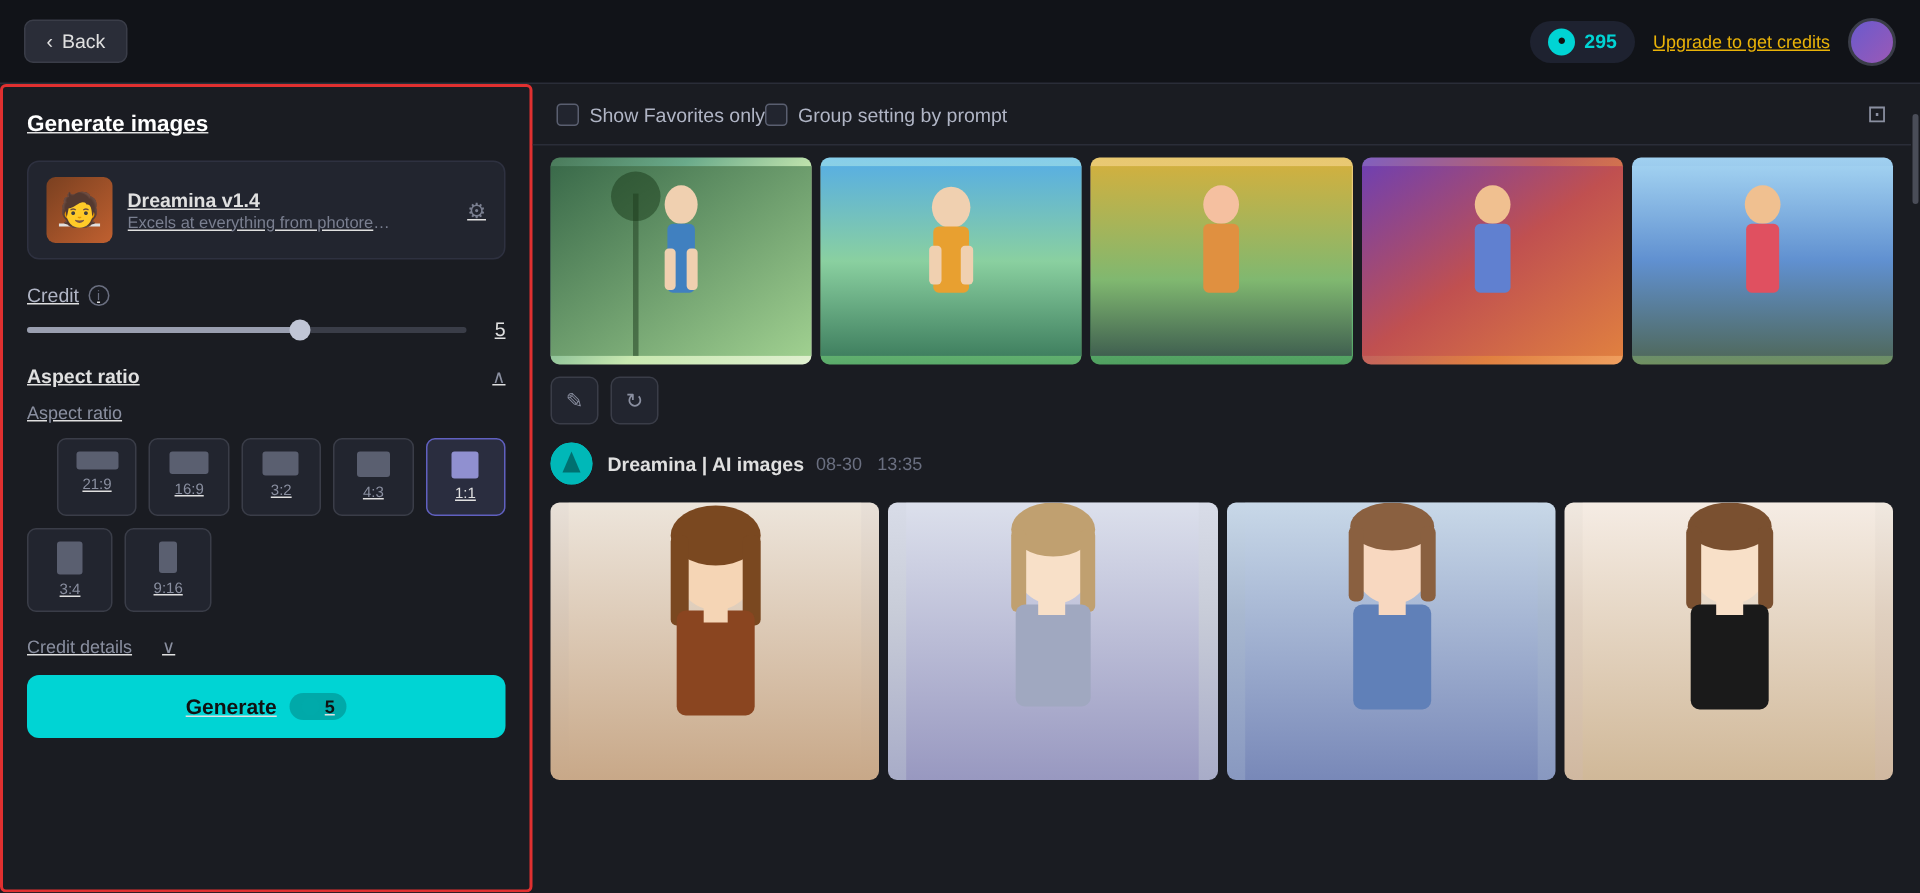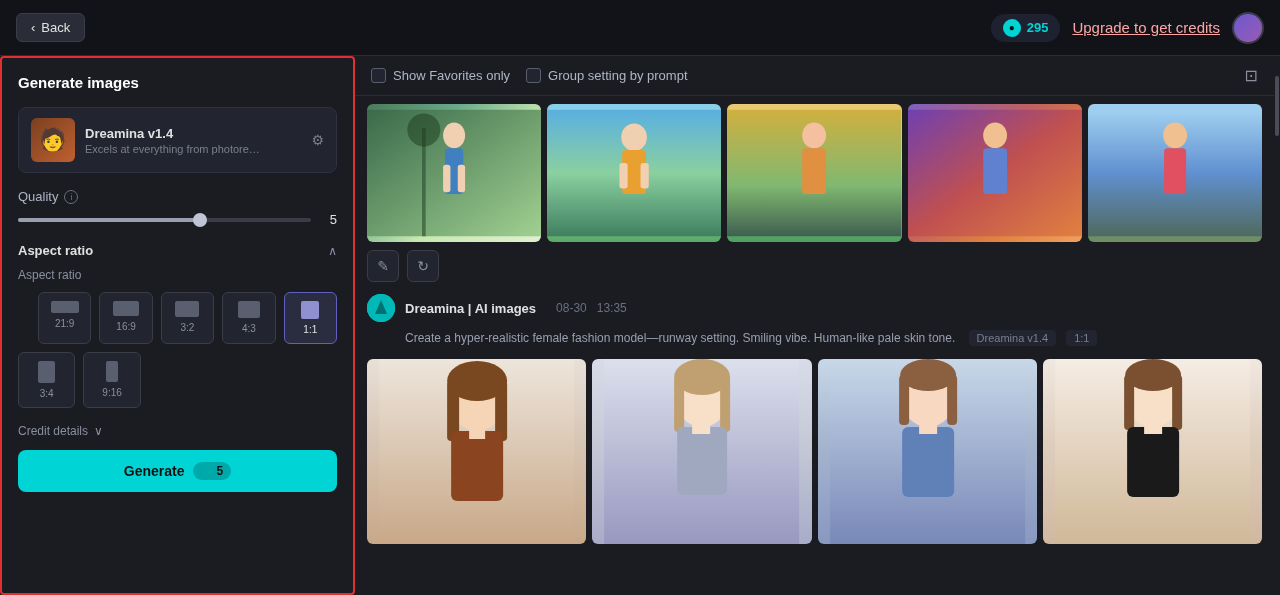--- a/index.html
+++ b/index.html
@@ -61,22 +61,22 @@
       display: flex;
       align-items: center;
       justify-content: center;
       font-size: 10px;
       color: #111;
       font-weight: bold;
     }
     .upgrade-btn {
       background: transparent;
       border: none;
-      color: #fca5a5;
-      font-size: 15px;
+      color: #eab308;
+      font-size: 12px;
       cursor: pointer;
       text-decoration: underline;
     }
     .avatar {
       width: 32px;
       height: 32px;
       border-radius: 50%;
       background: linear-gradient(135deg, #6a5acd, #9b59b6);
       border: 2px solid #3a3d48;
     }
@@ -92,20 +92,21 @@
     .sidebar {
       width: 355px;
       background: #1a1c22;
       border: 2px solid #e03030;
       border-radius: 4px;
       flex-shrink: 0;
       display: flex;
       flex-direction: column;
       overflow-y: auto;
       padding: 16px;
+      text-decoration: underline;
     }
     .sidebar-title {
       font-size: 15px;
       font-weight: 600;
       color: #fff;
       margin-bottom: 16px;
     }
 
     
     .section-label {
@@ -271,21 +272,21 @@
     .shape-4-3  { width: 22px; height: 17px; }
     .shape-1-1  { width: 18px; height: 18px; }
     .shape-3-4  { width: 17px; height: 22px; }
     .shape-2-3  { width: 15px; height: 22px; }
     .shape-9-16 { width: 12px; height: 21px; }
 
     
     .credit-details-row {
       display: flex;
       align-items: center;
-      gap: 6px;
+      gap: 20px;
       font-size: 12px;
       color: #8a8fa0;
       cursor: pointer;
       margin-bottom: 12px;
     }
 
     
     .generate-btn {
       background: #00d4d4;
       border: none;
@@ -329,21 +330,20 @@
       display: flex;
       align-items: center;
       justify-content: space-between;
       padding: 10px 16px;
       flex-shrink: 0;
       border-bottom: 1px solid #2a2d38;
     }
     .toolbar-left {
       display: flex;
       align-items: center;
-      gap: 16px;
     }
     .checkbox-item {
       display: flex;
       align-items: center;
       gap: 7px;
       font-size: 13px;
       color: #b0b5c5;
       cursor: pointer;
     }
     .checkbox-box {
@@ -439,21 +439,21 @@
       border-radius: 50%;
       background: #00d4d4;
       display: flex;
       align-items: center;
       justify-content: center;
       flex-shrink: 0;
     }
     .prompt-meta {
       display: flex;
       align-items: center;
-      gap: 20px;
+      gap: 8px;
       flex-wrap: wrap;
     }
     .prompt-author {
       font-size: 13px;
       font-weight: 600;
       color: #e0e0e0;
     }
     .prompt-date {
       font-size: 12px;
       color: #6a6f80;
@@ -566,21 +566,21 @@
     <div class="model-card">
       <div class="model-thumb-bg">🧑</div>
       <div class="model-info">
         <div class="model-name">Dreamina v1.4</div>
         <div class="model-desc">Excels at everything from photoreali...</div>
       </div>
       <span class="model-settings-icon">⚙</span>
     </div>
 
     <div class="quality-row">
-      <span class="quality-label">Quality</span>
+      <span class="quality-label">Credit</span>
       <div class="quality-info-icon">
         <span>i</span>
       </div>
     </div>
     <div class="slider-row">
       <div class="slider-track">
         <div class="slider-fill"></div>
         <div class="slider-thumb"></div>
       </div>
       <span class="slider-value">5</span>
@@ -767,27 +767,20 @@
           </div>
           <div class="prompt-meta">
             <span class="prompt-author">Dreamina | AI images</span>
             <span class="prompt-date">
               <span>08-30</span>
               &nbsp;
               <span>13:35</span>
             </span>
           </div>
         </div>
-        <div class="prompt-text">
-          <span>Create a hyper-realistic female fashion model—runway setting. Smiling vibe. Human-like pale skin tone.</span>
-          &nbsp;&nbsp;
-          <span class="tag">Dreamina v1.4</span>
-          &nbsp;
-          <span class="tag">1:1</span>
-        </div>
       </div>
 
       <div class="fashion-row">
         <div class="gallery-img fashion-img fashion-img-1">
           <svg width="100%" height="185" viewBox="0 0 195 185" xmlns="http://www.w3.org/2000/svg">
             <defs>
               <linearGradient id="f1" x1="0%" y1="0%" x2="0%" y2="100%">
                 <stop offset="0%" stop-color="#ede5db"></stop>
                 <stop offset="100%" stop-color="#c8a888"></stop>
               </linearGradient>

